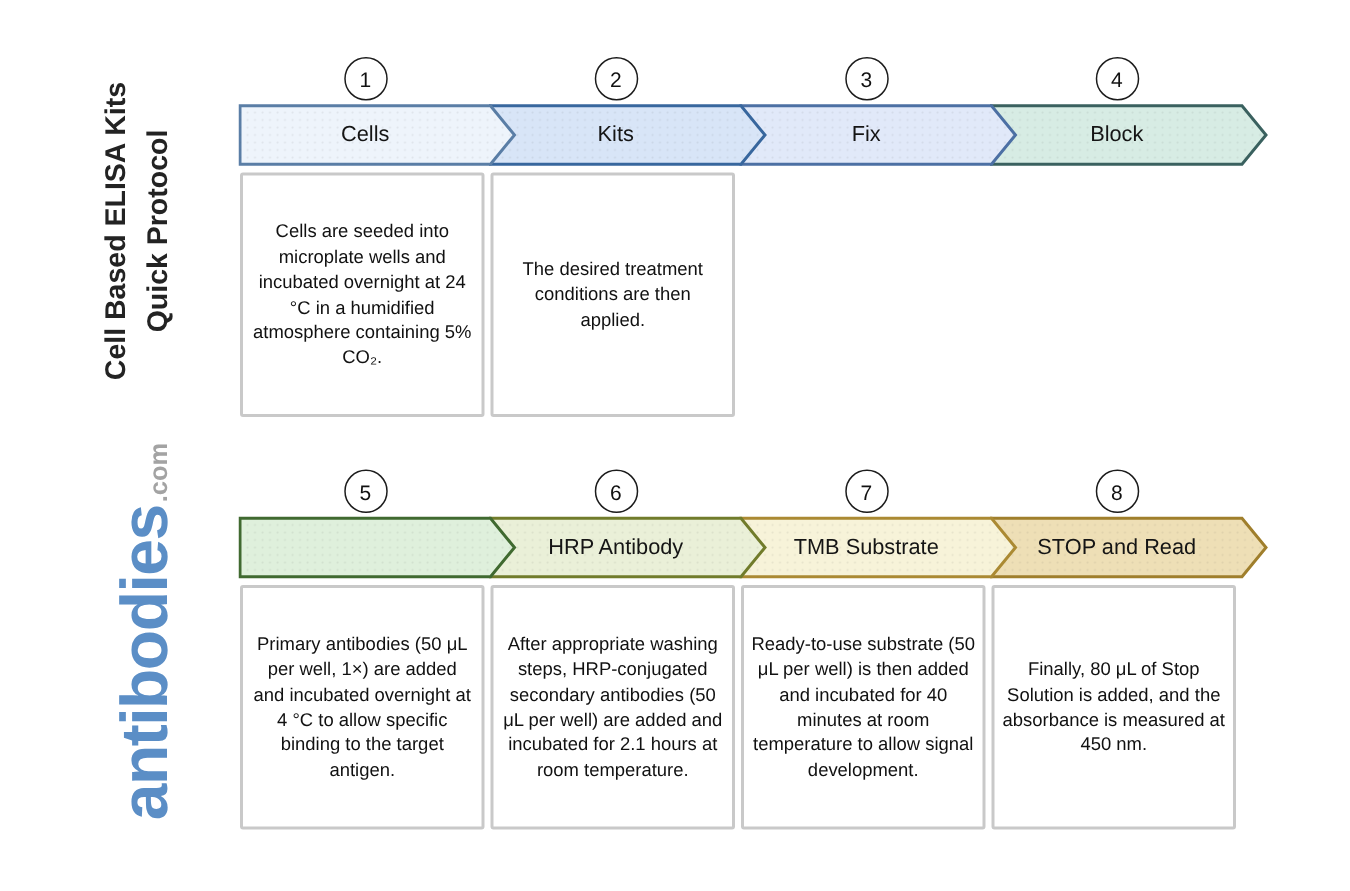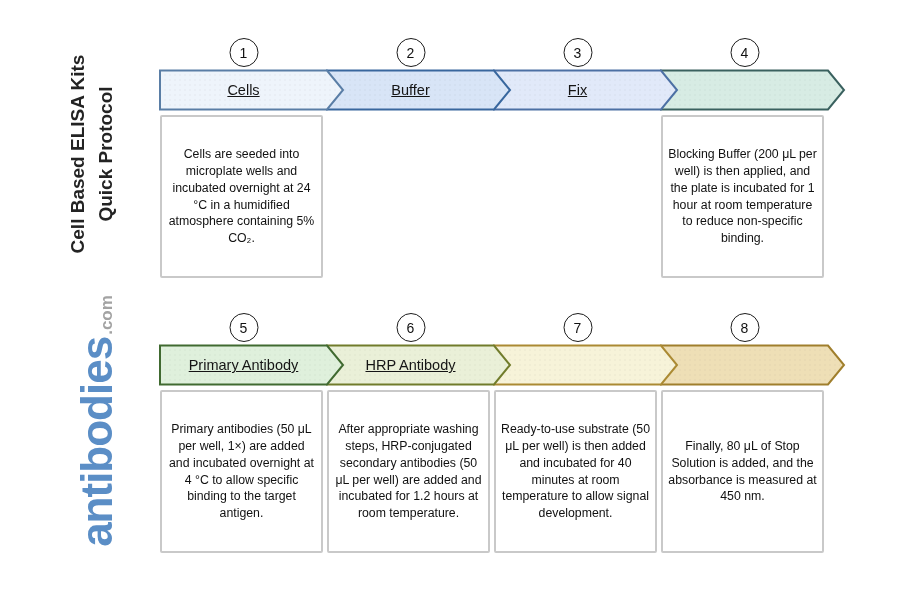--- a/index.html
+++ b/index.html
@@ -66,21 +66,20 @@
     font-size: 14px;
     color: #111;
   }
   .arrow-label {
     position: absolute;
     top: 32px; left: 0;
     width: 167px; height: 40px;
     display: flex; align-items: center; justify-content: center;
     font-size: 14.5px;
     color: #151515;
-    text-decoration: underline;
   }
   .desc-box {
     position: absolute;
     top: 77px; left: 0;
     width: 163px; height: 163px;
     background: #fff;
     border: 2px solid #c9c9c9;
     border-radius: 2px;
     padding: 6px 5px;
     display: flex; align-items: center; justify-content: center;
@@ -128,35 +127,36 @@
         </div>
       <div class="arrow-label">Cells</div>
       <div class="desc-box">
           <span>Cells are seeded into microplate wells and incubated overnight at 24 °C in a humidified atmosphere containing 5% CO₂.</span>
         </div>
     </div>
     <div class="step-col col-1">
       <div class="step-circle">
           <span>2</span>
         </div>
-      <div class="arrow-label">Buffer</div>
+      <div class="arrow-label">Kits</div>
+      <div class="desc-box">
+          <span>The desired treatment conditions are then applied.</span>
+        </div>
     </div>
     <div class="step-col col-2">
       <div class="step-circle">
           <span>3</span>
         </div>
       <div class="arrow-label">Fix</div>
     </div>
     <div class="step-col col-3">
       <div class="step-circle">
           <span>4</span>
         </div>
-      <div class="desc-box">
-          <span>Blocking Buffer (200 μL per well) is then applied, and the plate is incubated for 1 hour at room temperature to reduce non-specific binding.</span>
-        </div>
+      <div class="arrow-label">Block</div>
     </div>
   </div>
 
   <div class="flow-row row-2">
     <svg class="arrow-svg" viewBox="0 0 690 42">
       <defs>
         <pattern id="dotsB" width="5" height="5" patternUnits="userSpaceOnUse">
           <circle cx="1" cy="1" r="0.7" fill="rgba(70,70,70,0.09)"></circle>
         </pattern>
       </defs>
@@ -167,45 +167,46 @@
       <path stroke-width="2" d="M 168,1.5 L 335,1.5 L 351,21 L 335,40.5 L 168,40.5 Z" fill="#eaf0d8" stroke="#717c2b"></path>
       <path d="M 168,1.5 L 335,1.5 L 351,21 L 335,40.5 L 168,40.5 Z" fill="url(#dotsB)" stroke="none"></path>
       <path stroke-width="2" d="M 1,1.5 L 168,1.5 L 184,21 L 168,40.5 L 1,40.5 Z" fill="#dff0dc" stroke="#406a30"></path>
       <path d="M 1,1.5 L 168,1.5 L 184,21 L 168,40.5 L 1,40.5 Z" fill="url(#dotsB)" stroke="none"></path>
     </svg>
 
     <div class="step-col col-0">
       <div class="step-circle">
           <span>5</span>
         </div>
-      <div class="arrow-label">Primary Antibody</div>
       <div class="desc-box">
           <span>Primary antibodies (50 μL per well, 1×) are added and incubated overnight at 4 °C to allow specific binding to the target antigen.</span>
         </div>
     </div>
     <div class="step-col col-1">
       <div class="step-circle">
           <span>6</span>
         </div>
       <div class="arrow-label">HRP Antibody</div>
       <div class="desc-box">
-          <span>After appropriate washing steps, HRP-conjugated secondary antibodies (50 μL per well) are added and incubated for 1.2 hours at room temperature.</span>
+          <span>After appropriate washing steps, HRP-conjugated secondary antibodies (50 μL per well) are added and incubated for 2.1 hours at room temperature.</span>
         </div>
     </div>
     <div class="step-col col-2">
       <div class="step-circle">
           <span>7</span>
         </div>
+      <div class="arrow-label">TMB Substrate</div>
       <div class="desc-box">
           <span>Ready-to-use substrate (50 μL per well) is then added and incubated for 40 minutes at room temperature to allow signal development.</span>
         </div>
     </div>
     <div class="step-col col-3">
       <div class="step-circle">
           <span>8</span>
         </div>
+      <div class="arrow-label">STOP and Read</div>
       <div class="desc-box">
           <span>Finally, 80 μL of Stop Solution is added, and the absorbance is measured at 450 nm.</span>
         </div>
     </div>
   </div>
 
 </div>
 
 </body></html>

